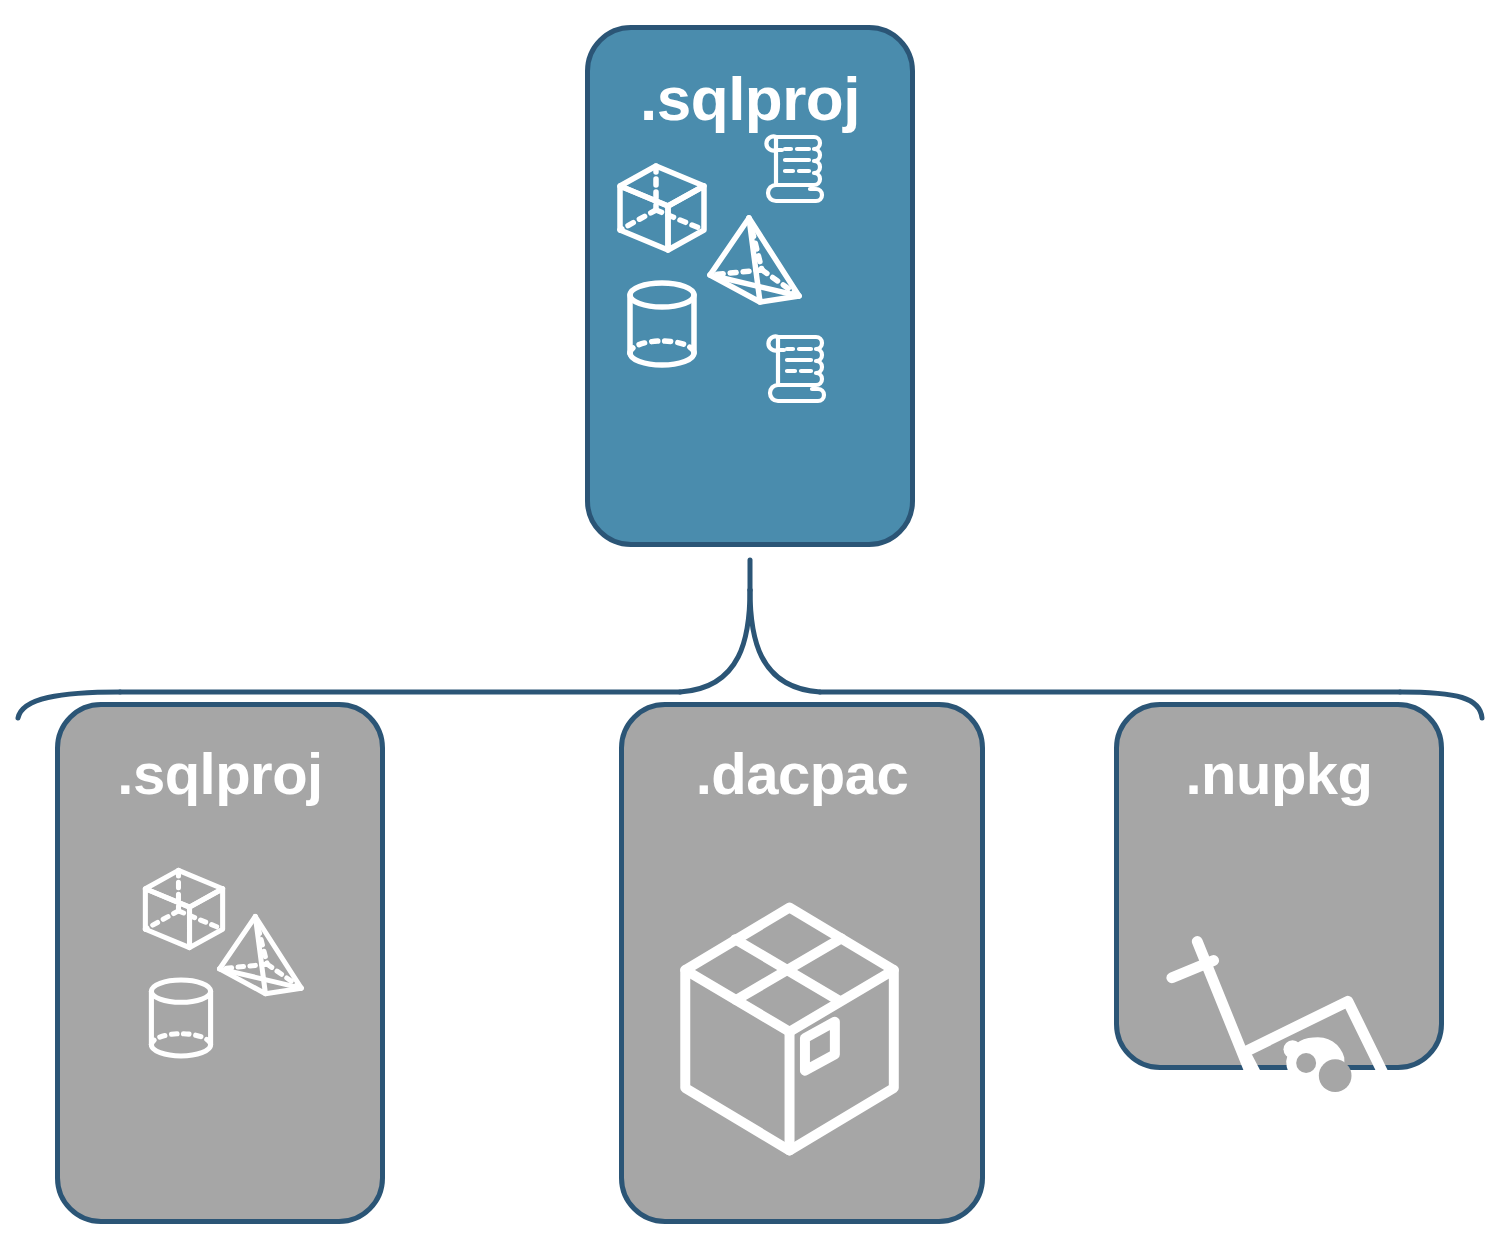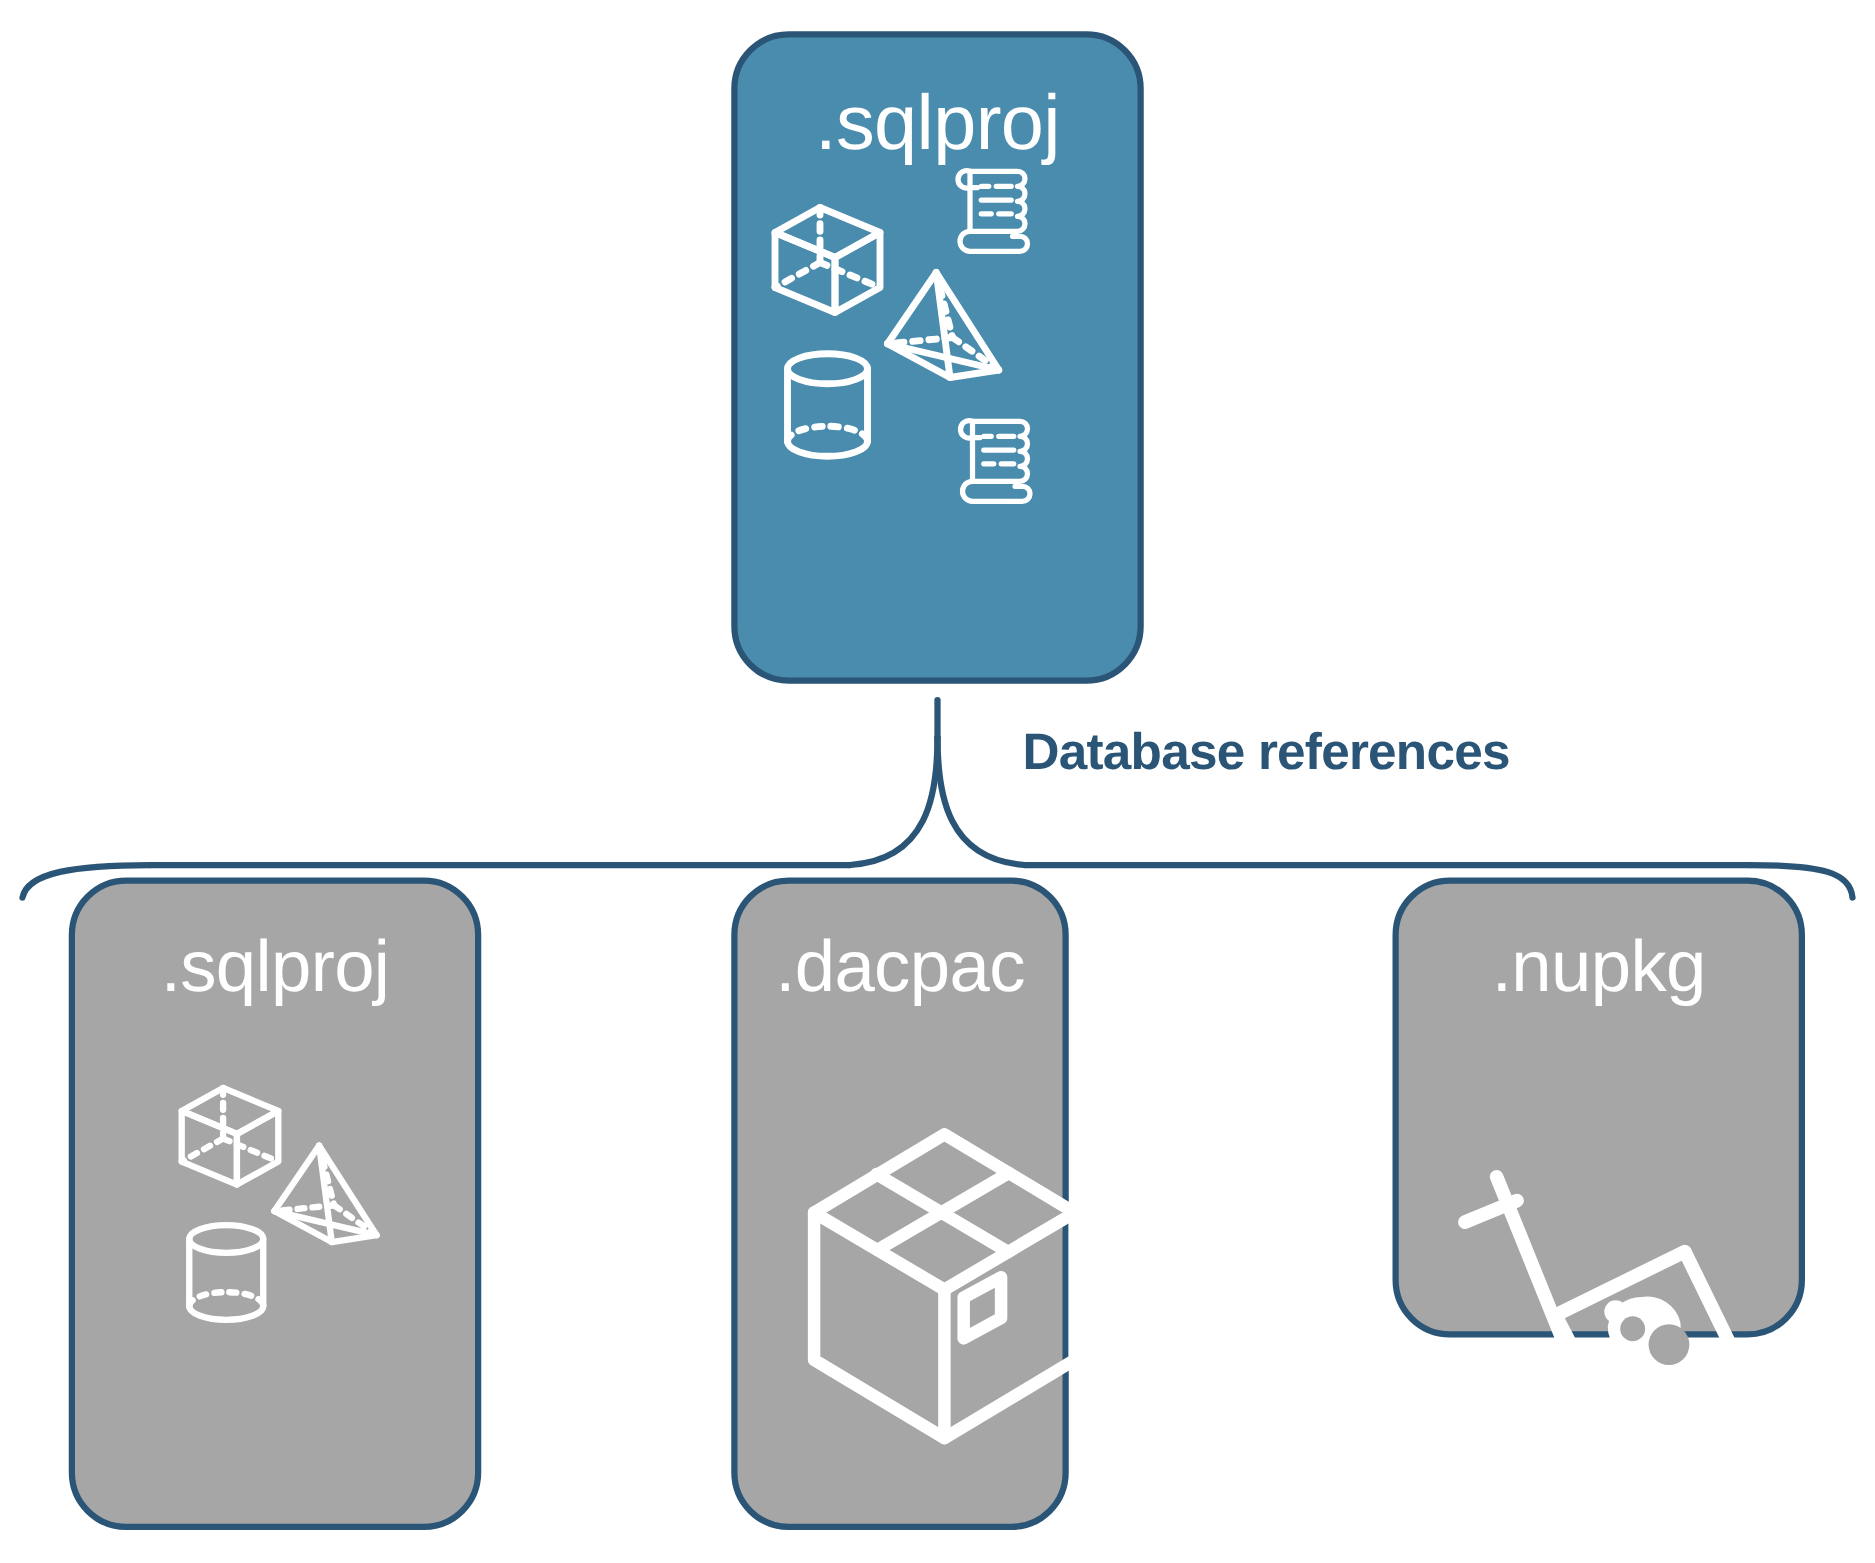--- a/index.html
+++ b/index.html
@@ -31,21 +31,21 @@
     border-radius: 46px;
     display: flex;
     flex-direction: column;
     align-items: center;
   }
   .card-blue { background: #4a8cad; }
   .card-gray { background: #a6a6a6; }
 
   .card-title {
     color: #ffffff;
-    font-weight: normal;
+    font-weight: bold;
     letter-spacing: -0.5px;
     line-height: 1;
     text-align: center;
     user-select: none;
   }
 
   .card-icons {
     position: relative;
     flex: 1;
     width: 100%;
@@ -68,23 +68,23 @@
   }
 
   
   #card-sqlproj-ref {
     left: 55px;
     top: 702px;
     width: 330px;
     height: 522px;
   }
   #card-dacpac-ref {
-    left: 585px;
+    left: 619px;
     top: 702px;
-    width: 270px;
+    width: 366px;
     height: 522px;
   }
   #card-nupkg-ref {
     left: 1114px;
     top: 702px;
     width: 330px;
     height: 368px;
   }
   #card-sqlproj-ref .card-title,
   #card-dacpac-ref .card-title,
@@ -179,21 +179,20 @@
     <path d="M750 50 C 750 96, 758 148, 820 152"></path>
 
     <path d="M680 152 L 120 152"></path>
     <path d="M820 152 L 1400 152"></path>
 
     <path d="M120 152 C 60 152, 22 158, 18 178"></path>
 
     <path d="M1400 152 C 1458 152, 1480 158, 1482 178"></path>
   </svg>
 
-  <div id="edge-label">Database references</div>
 
   <div class="card card-gray" id="card-sqlproj-ref">
     <div class="card-title">.sqlproj</div>
 
     <div class="card-icons">
 
       <svg style="left:78px; top:60px;" width="92" height="92" viewBox="0 0 100 100" fill="none" stroke="#ffffff" stroke-width="5.5" stroke-linecap="round" stroke-linejoin="round">
         <path d="M8 28 L44 8 L92 28 L56 48 Z"></path>
         <path d="M8 28 L8 72 L56 92 L56 48 Z"></path>
         <path d="M56 48 L92 28 L92 72 L56 92 Z"></path>

